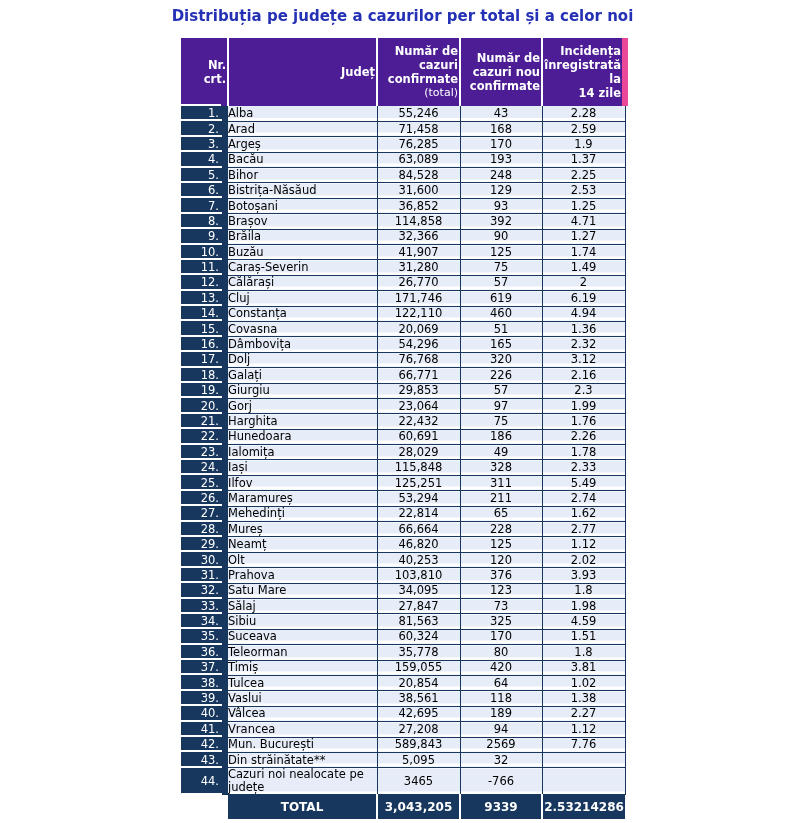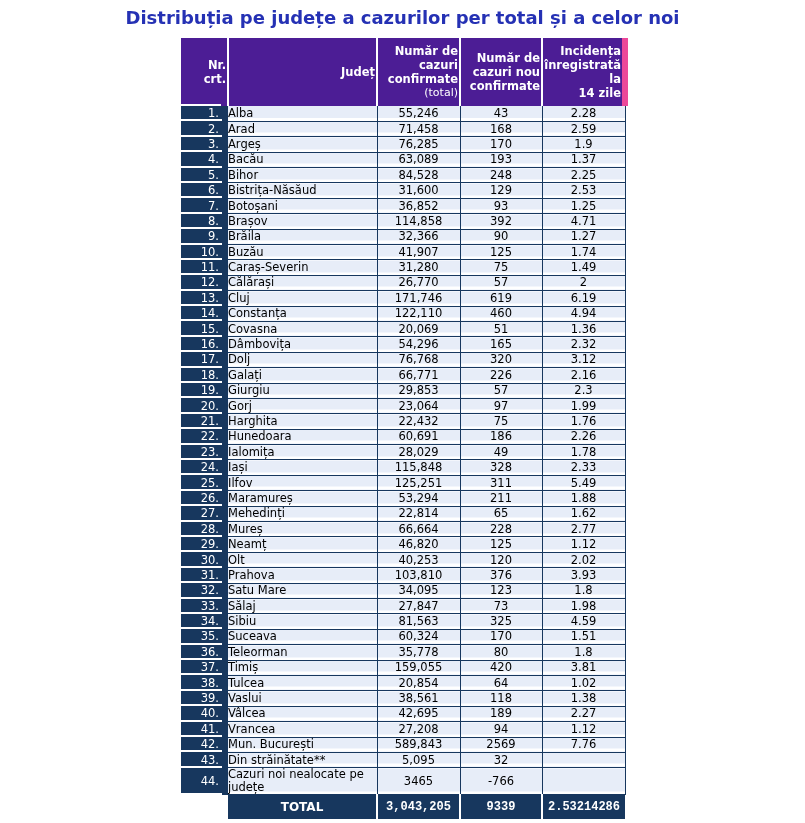--- a/index.html
+++ b/index.html
@@ -11,21 +11,21 @@
     background: #ffffff;
     font-family: "DejaVu Sans", "Liberation Sans", sans-serif;
     overflow: hidden;
   }
   .title {
     position: absolute;
     top: 7px;
     left: 0;
     width: 805px;
     text-align: center;
-    font-size: 18px;
+    font-size: 15px;
     font-weight: bold;
     color: #2531b4;
   }
   table.dist-table {
     position: absolute;
     left: 181px;
     top: 38px;
     width: 444px;
     border-collapse: collapse;
     table-layout: fixed;
@@ -98,21 +98,21 @@
     height: 24px;
     vertical-align: middle;
     text-align: center;
     font-size: 12px;
     font-weight: bold;
   }
   td.total-cell {
     background: #17375e;
     color: #ffffff;
   }
-  td.total-sep { border-left: 2px solid #ffffff; font-family: Liberation Mono, monospace; }
+  td.total-sep { border-left: 2px solid #ffffff; }
   td.total-empty { background: #ffffff; }
 </style>
 </head>
 <body>
 
 <div class="page">
   <div class="title">Distribuția pe județe a cazurilor per total și a celor noi</div>
 
   <table class="dist-table">
     <colgroup>
@@ -312,21 +312,21 @@
           <td class="judet-cell">Ilfov</td>
           <td class="val-cell">125,251</td>
           <td class="val-cell">311</td>
           <td class="val-cell">5.49</td>
         </tr>
         <tr>
           <td class="nr-cell">26.</td>
           <td class="judet-cell">Maramureș</td>
           <td class="val-cell">53,294</td>
           <td class="val-cell">211</td>
-          <td class="val-cell">1.88</td>
+          <td class="val-cell">2.74</td>
         </tr>
         <tr>
           <td class="nr-cell">27.</td>
           <td class="judet-cell">Mehedinți</td>
           <td class="val-cell">22,814</td>
           <td class="val-cell">65</td>
           <td class="val-cell">1.62</td>
         </tr>
         <tr>
           <td class="nr-cell">28.</td>

